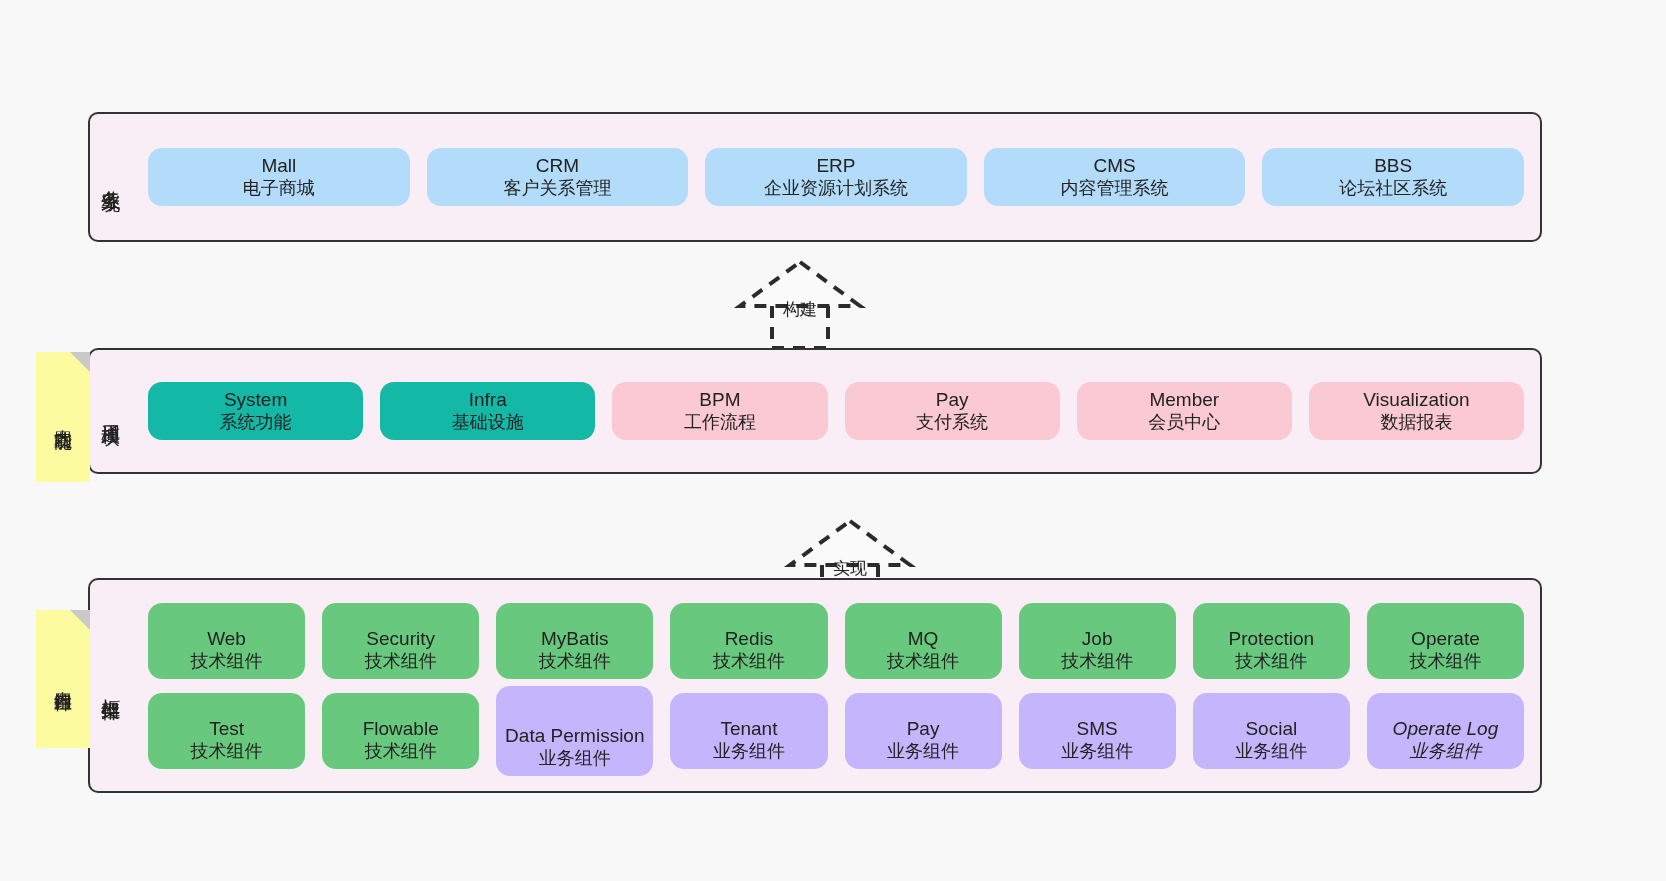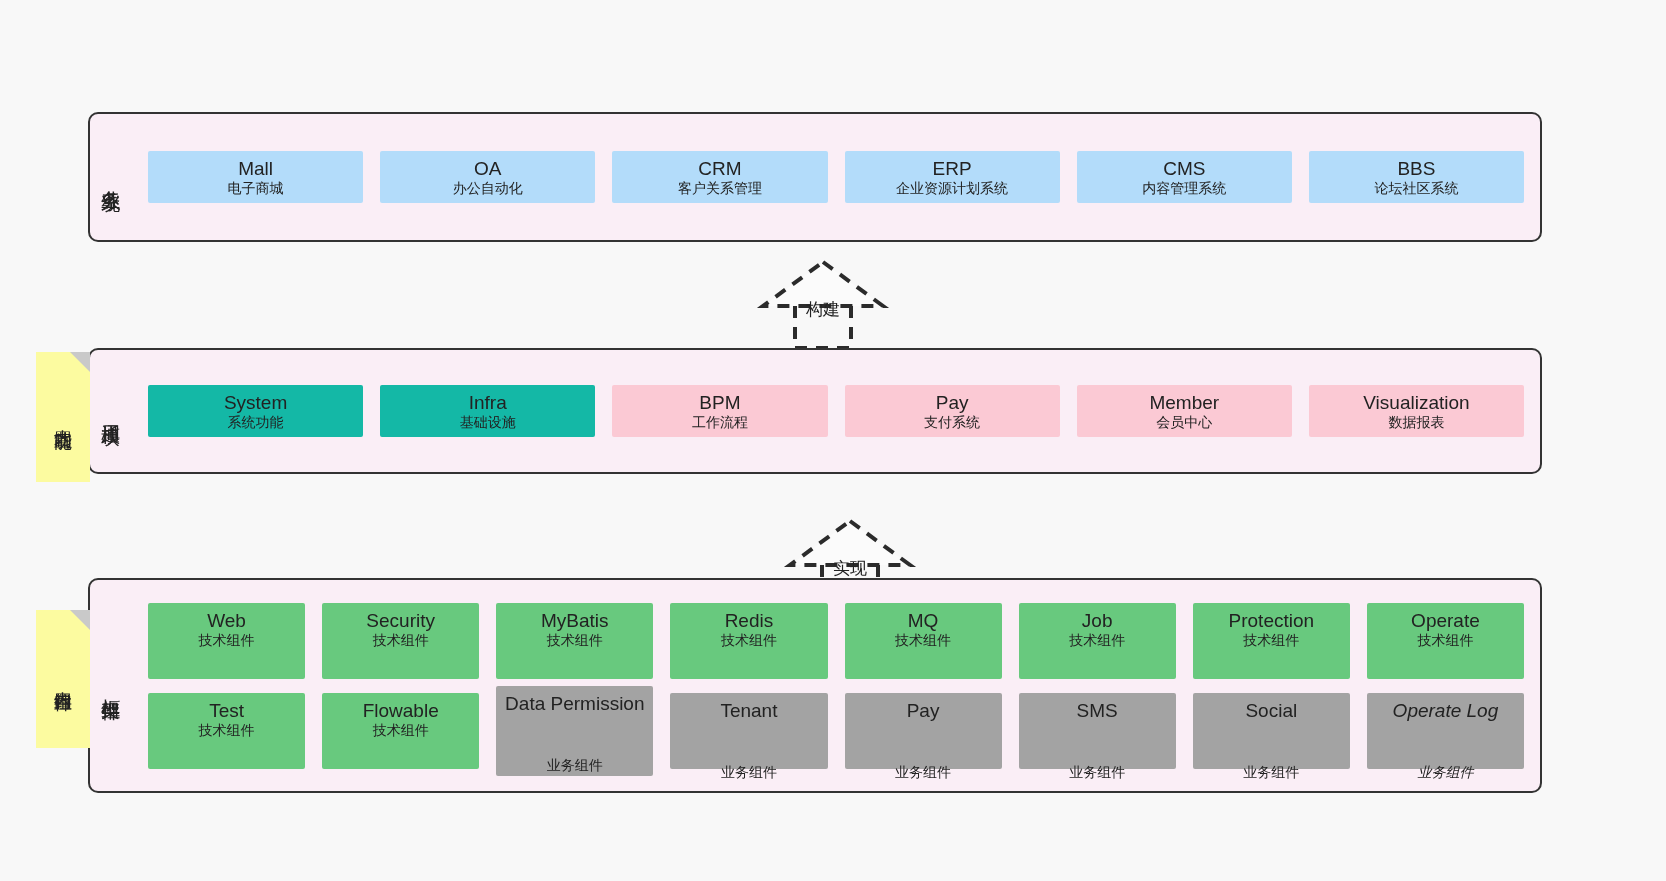--- a/index.html
+++ b/index.html
@@ -52,39 +52,39 @@
   }
   .row {
     display: flex;
     align-items: stretch;
     gap: 17px;
   }
 
   
   .box {
     flex: 1 1 0;
-    border-radius: 2px;
+    border-radius: 14px;
     display: flex;
     flex-direction: column;
     align-items: center;
-    justify-content: flex-start;
+    justify-content: flex-end;
     text-align: center;
     color: #222222;
     line-height: 1.22;
     padding: 6px 4px;
   }
   .box .t1 { font-size: 19px; }
-  .box .t2 { font-size: 14px; }
+  .box .t2 { font-size: 18px; }
 
   .blue   { background: #b3dcfa; }
   .red    { background: #14b8a6; }
   .pink   { background: #fbc9d4; }
   .green  { background: #68c униque; }
   .green  { background: #68c97e; }
-  .lgreen { background: #a3a3a3; gap: 42px; }
+  .lgreen { background: #c4b5fd; }
 
   
   .sticky {
     position: absolute;
     background: #fcfba0;
     display: flex;
     align-items: center;
     justify-content: center;
     font-size: 18px;
     color: #222;
@@ -133,44 +133,40 @@
     <div class="layer-title">
       <span>业务系统</span>
     </div>
     <div class="layer-body">
       <div class="row">
         <div class="box blue">
           <div class="t1">Mall</div>
           <div class="t2">电子商城</div>
         </div>
         <div class="box blue">
-          <div class="t1">OA</div>
-          <div class="t2">办公自动化</div>
-        </div>
-        <div class="box blue">
           <div class="t1">CRM</div>
           <div class="t2">客户关系管理</div>
         </div>
         <div class="box blue">
           <div class="t1">ERP</div>
           <div class="t2">企业资源计划系统</div>
         </div>
         <div class="box blue">
           <div class="t1">CMS</div>
           <div class="t2">内容管理系统</div>
         </div>
         <div class="box blue">
           <div class="t1">BBS</div>
           <div class="t2">论坛社区系统</div>
         </div>
       </div>
     </div>
   </div>
 
-  <div class="uml" style="left:733px; top:258px;">
+  <div class="uml" style="left:710px; top:258px;">
     <svg width="180" height="92" viewBox="0 0 180 92">
       <path d="M 90 4 L 150 48 L 30 48 Z" fill="#fbfbfb" stroke="#2b2b2b" stroke-width="4" stroke-dasharray="12 9" stroke-linecap="butt" stroke-linejoin="miter"></path>
       <path d="M 62 48 L 62 90 M 118 48 L 118 90 M 62 90 L 118 90" fill="none" stroke="#2b2b2b" stroke-width="4" stroke-dasharray="12 9"></path>
     </svg>
     <div class="uml-label">构建</div>
   </div>
 
   <div class="sticky" style="left:36px; top:352px; width:54px; height:130px;">
     <div class="fold"></div>
     <span>内置功能</span>

